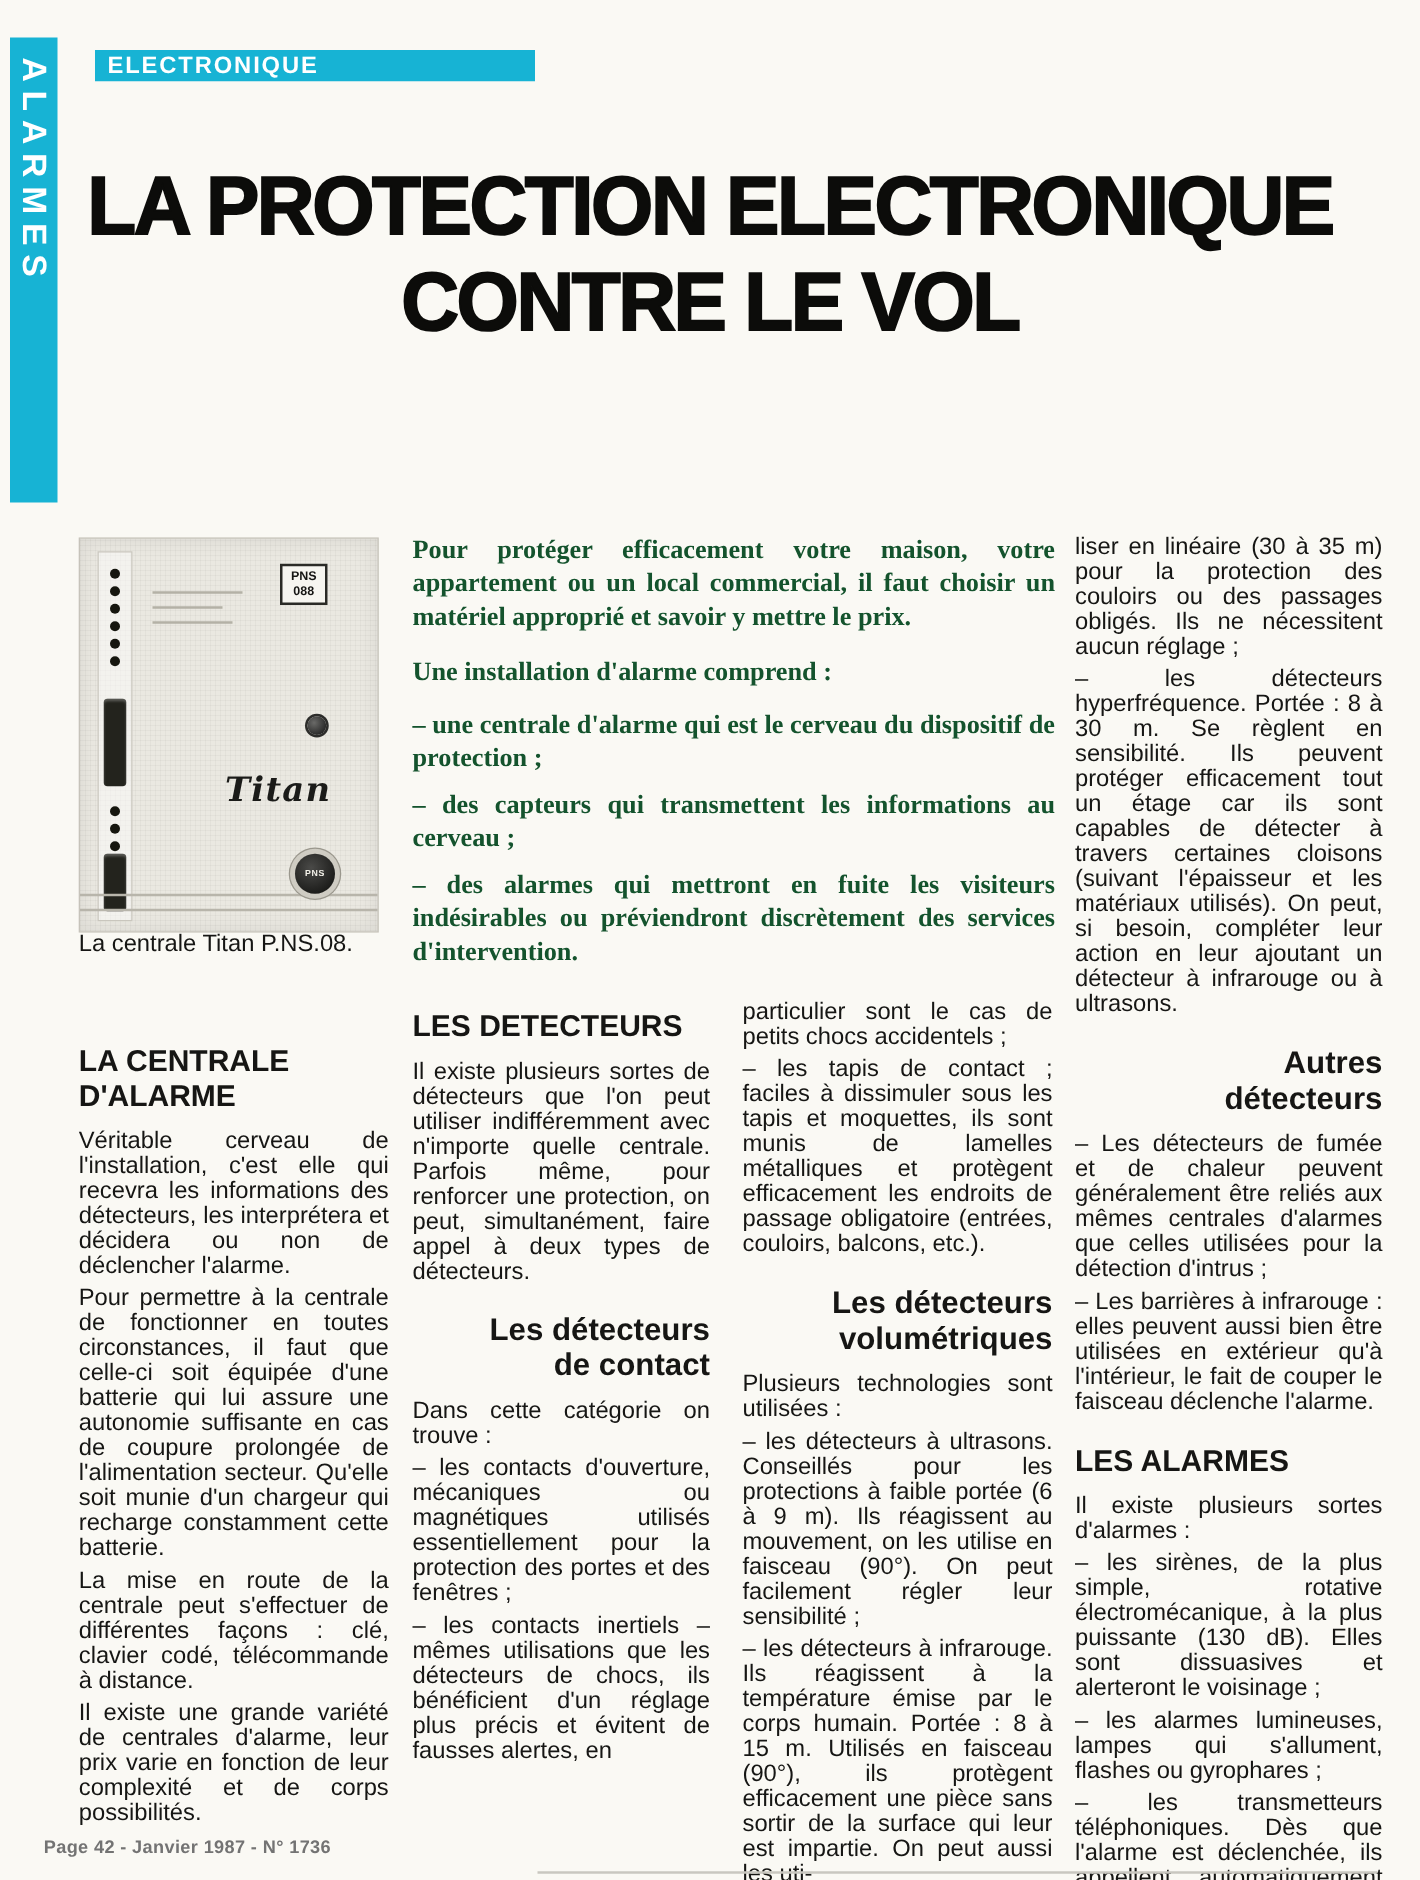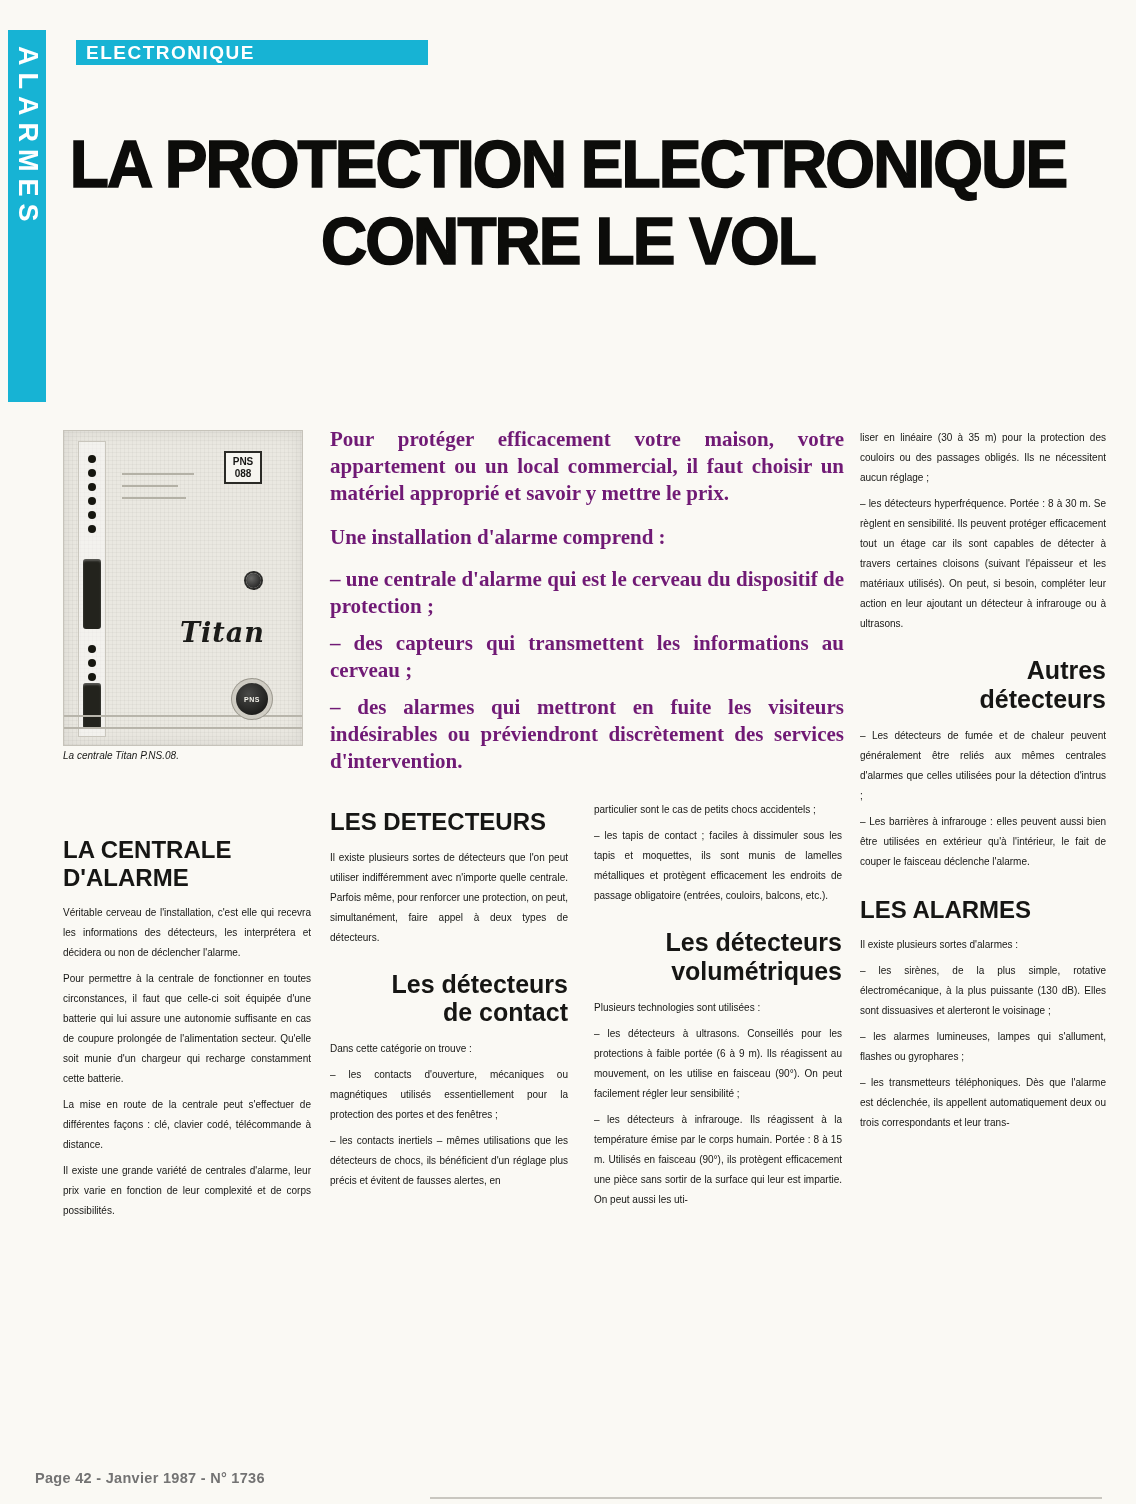--- a/index.html
+++ b/index.html
@@ -18,36 +18,36 @@
                   font-weight:bold; font-size:27px; letter-spacing:7px; }
 
   
   .title { position:absolute; left:30px; top:126px; width:1076px; margin:0; text-align:center;
            font-weight:bold; color:#0c0c0a; }
   .tl { display:block; font-size:66px; line-height:1.16; letter-spacing:-2px;
         transform:scaleX(0.97); transform-origin:center; -webkit-text-stroke:1.6px #0c0c0a; }
 
   
   .col { position:absolute; text-align:justify; hyphens:auto; }
-  .col p { margin:0 0 6px; font-size:10px; line-height:20px; }
+  .col p { margin:0 0 6px; font-size:19px; line-height:20px; }
   #col1 { left:63px;  top:430px; width:248px; }
   #col2 { left:330px; top:806px; width:238px; }
   #col3 { left:594px; top:800px; width:248px; }
   #col4 { left:860px; top:428px; width:246px; }
 
   .h-caps  { font-size:24px; font-weight:bold; line-height:1.15; margin:24px 0 12px;
              white-space:pre-line; text-align:left; }
   .h-mixed { font-size:25px; font-weight:bold; line-height:1.15; margin:22px 0 12px;
              white-space:pre-line; text-align:right; }
   #col1 .h-caps { margin-top:70px; }
   #col2 .h-caps.first { margin-top:2px; }
 
   
   .intro { position:absolute; left:330px; top:426px; width:514px; text-align:justify;
-           font-family:"Liberation Serif","DejaVu Serif",serif; font-weight:bold; color:#701a75; }
+           font-family:"Liberation Serif","DejaVu Serif",serif; font-weight:bold; color:#14532d; }
   .intro p { font-size:21px; line-height:27px; margin:0 0 9px; }
   .intro .subhead { margin:17px 0 15px; }
   .intro .item { margin-bottom:10px; }
 
   
   .photo { position:relative; width:240px; height:316px; margin-bottom:0;
            background:
              repeating-linear-gradient(0deg, rgba(0,0,0,0.03) 0 1px, transparent 1px 4px),
              repeating-linear-gradient(90deg, rgba(0,0,0,0.03) 0 1px, transparent 1px 4px),
              #eae8e1;
@@ -70,21 +70,21 @@
          background:radial-gradient(circle at 35% 35%, #6a6a68, #111); box-shadow:0 0 0 2px #2c2c2a; }
   .brand { position:absolute; left:116px; top:186px; font-family:"DejaVu Serif","Liberation Serif",serif;
            font-style:italic; font-weight:bold; font-size:27px; color:#1b1b19; letter-spacing:1px; }
   .plate-line { position:absolute; left:0; width:100%; height:2px; background:#b8b5ab; }
   .plate-line.l1 { top:284px; } .plate-line.l2 { top:296px; }
   .pns-btn { position:absolute; left:172px; top:252px; width:32px; height:32px; border-radius:50%;
              background:radial-gradient(circle at 40% 35%, #4a4a48, #0c0c0a);
              box-shadow:0 0 0 4px #cfccc3, 0 0 0 5px #9a978d;
              display:flex; align-items:center; justify-content:center;
              color:#f4f2ea; font-size:7px; font-weight:bold; letter-spacing:0.5px; }
-  .caption { font-style:italic; font-size:15.5px; line-height:20px; margin:24px 0 0; text-align:left; }
+  .caption { font-size:15.5px; line-height:20px; margin:24px 0 0; text-align:left; }
 
   
   .footer { position:absolute; left:35px; top:1470px; font-size:14.5px; font-weight:bold;
             letter-spacing:0.3px; color:#737373; }
   .bottom-rule { position:absolute; left:430px; top:1497px; width:672px; height:2px; background:#c9c7c0; }
 </style>
 </head>
 <body>
 
 <div class="page">

